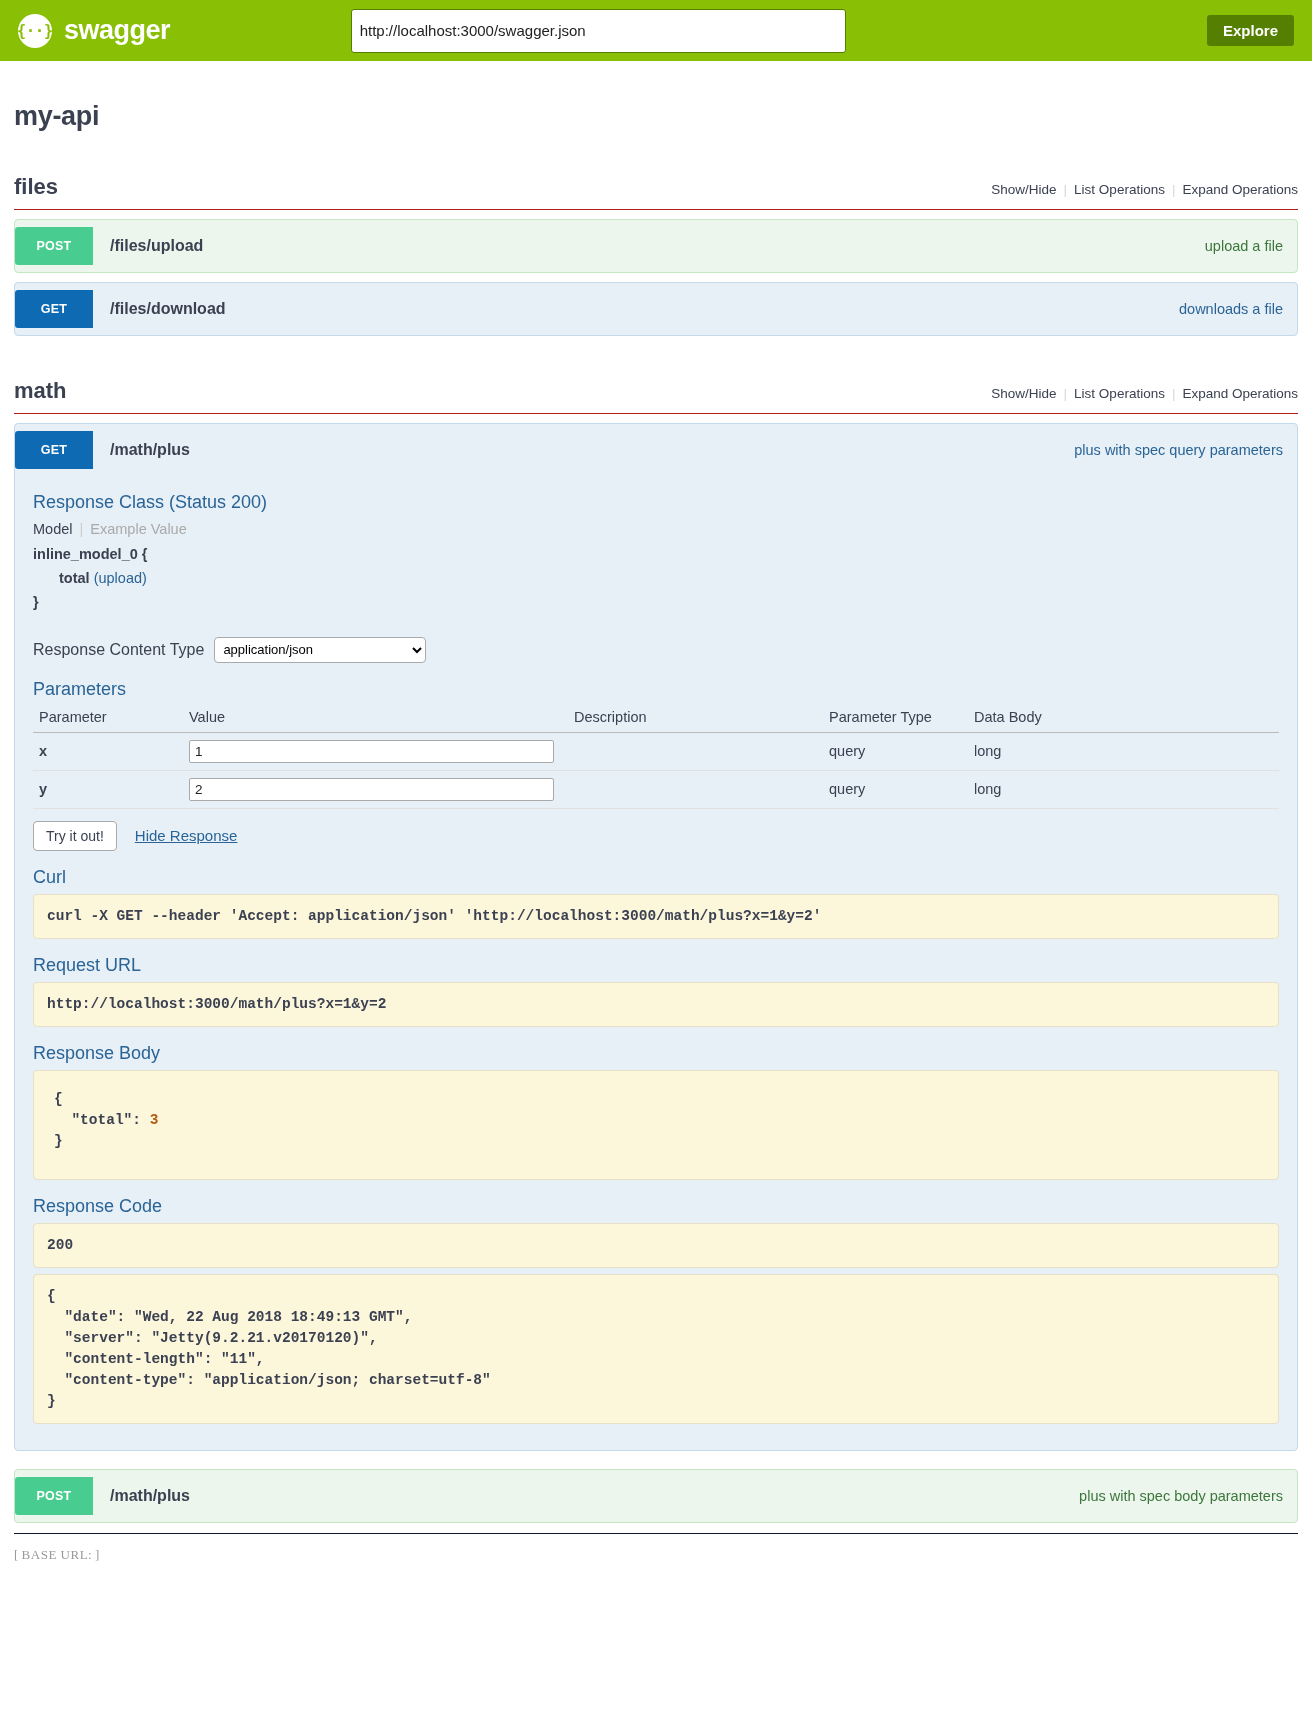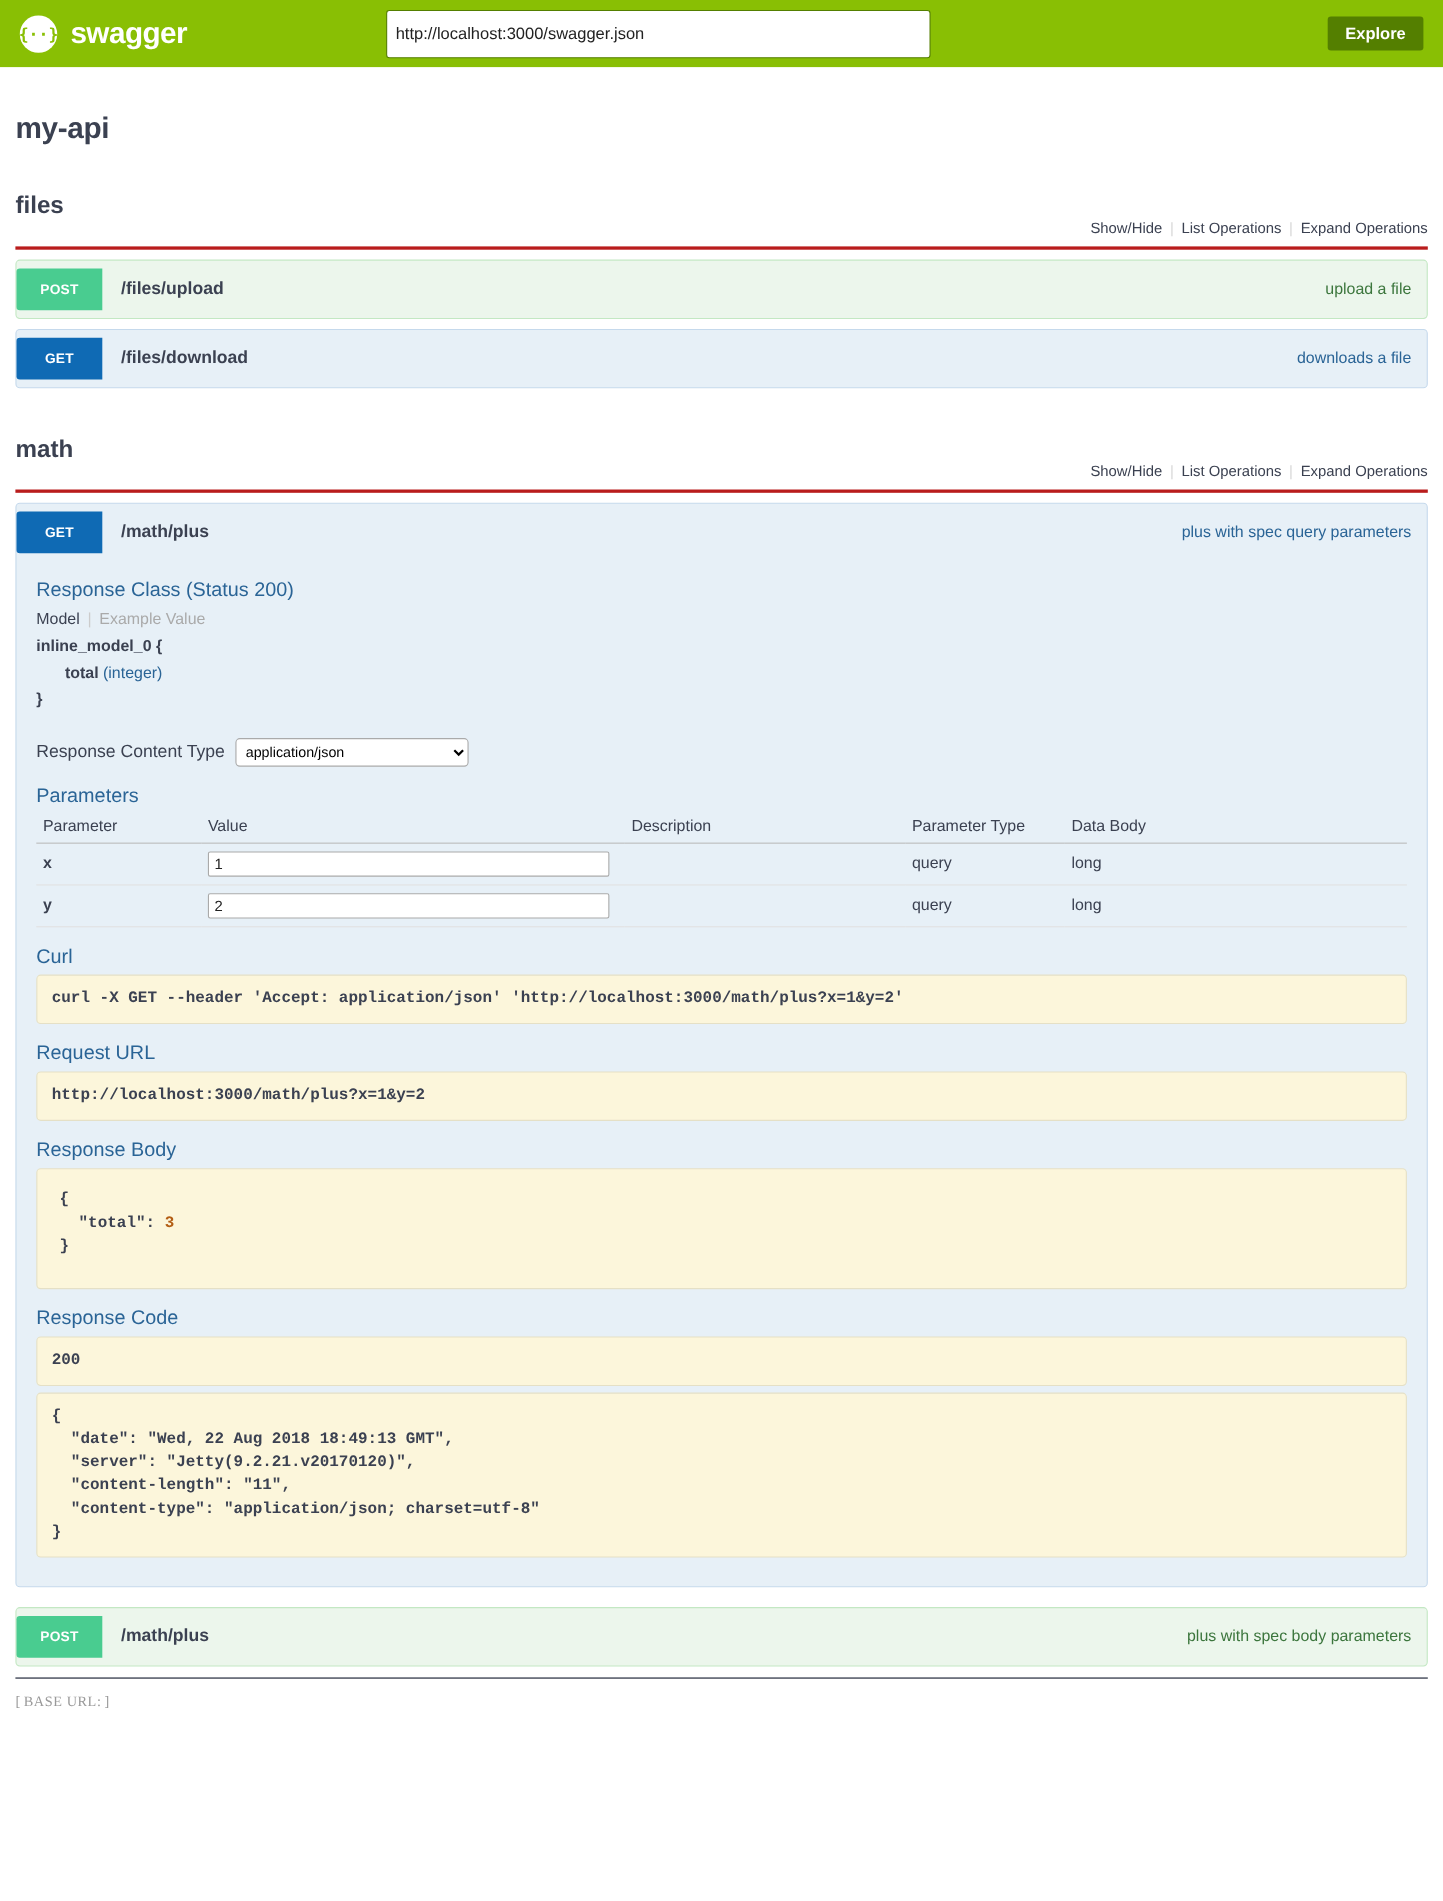--- a/index.html
+++ b/index.html
@@ -71,23 +71,22 @@
     margin: 40px 0 0 0;
     letter-spacing: -0.3px;
   }
 
   .resource {
     margin-top: 42px;
   }
   .resource-head {
     display: flex;
     align-items: baseline;
-    border-bottom: 3px solid #b91c1c;
+    border-bottom: 1px solid #b91c1c;
     padding-bottom: 9px;
-    flex-direction: column;
   }
   .resource-name {
     font-size: 22px;
     font-weight: bold;
     color: #3b4151;
   }
   .resource-ops {
     margin-left: auto;
     font-size: 13.5px;
     color: #3b4151;
@@ -341,21 +340,21 @@
       <div class="op-body">
 
         <div class="section-title first">Response Class (Status 200)</div>
 
         <div class="model-tabs">
           <span class="tab-active">Model</span><span class="divider">|</span><span class="tab-inactive">Example Value</span>
         </div>
 
         <div class="model-block">
           <div class="mname">inline_model_0 {</div>
-          <div class="prop"><span>total</span> <span class="ptype">(integer)</span></div>
+          <div class="prop"><span>total</span> <span class="ptype">(upload)</span></div>
           <div class="mname">}</div>
         </div>
 
         <div class="content-type-row">
           <span class="content-type-label">Response Content Type</span>
           <select class="content-type">
             <option>application/json</option>
           </select>
         </div>
 
@@ -386,20 +385,24 @@
               <td class="pvalue">
                 <input class="param-input" type="text" value="2" style="">
               </td>
               <td class="pdesc"></td>
               <td class="ptype-col">query</td>
               <td>long</td>
             </tr>
           </tbody>
         </table>
 
+        <div class="try-row">
+          <button class="try-btn">Try it out!</button>
+          <a class="hide-response">Hide Response</a>
+        </div>
 
         <div class="section-title">Curl</div>
         <pre class="code">curl -X GET --header 'Accept: application/json' 'http://localhost:3000/math/plus?x=1&amp;y=2'</pre>
 
         <div class="section-title">Request URL</div>
         <pre class="code">http://localhost:3000/math/plus?x=1&amp;y=2</pre>
 
         <div class="section-title">Response Body</div>
         <pre class="code body-box"><span>{</span>
 <span>  "total": </span><span class="num">3</span>

